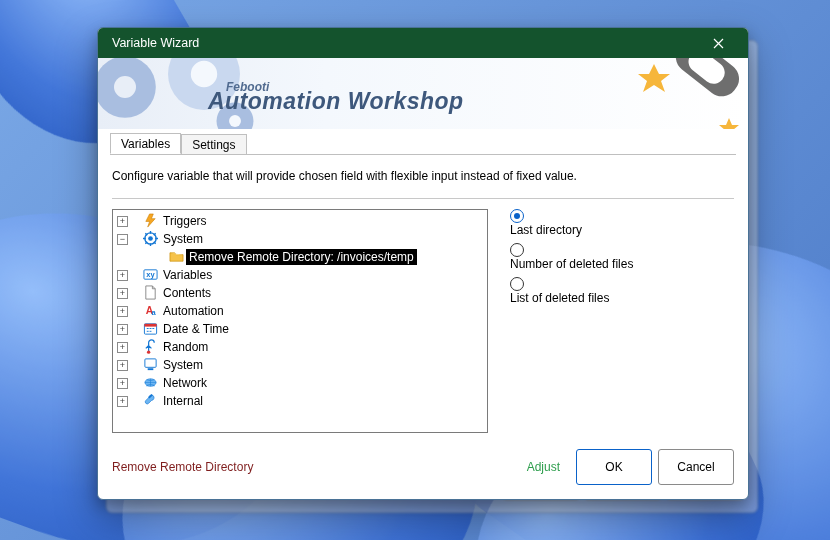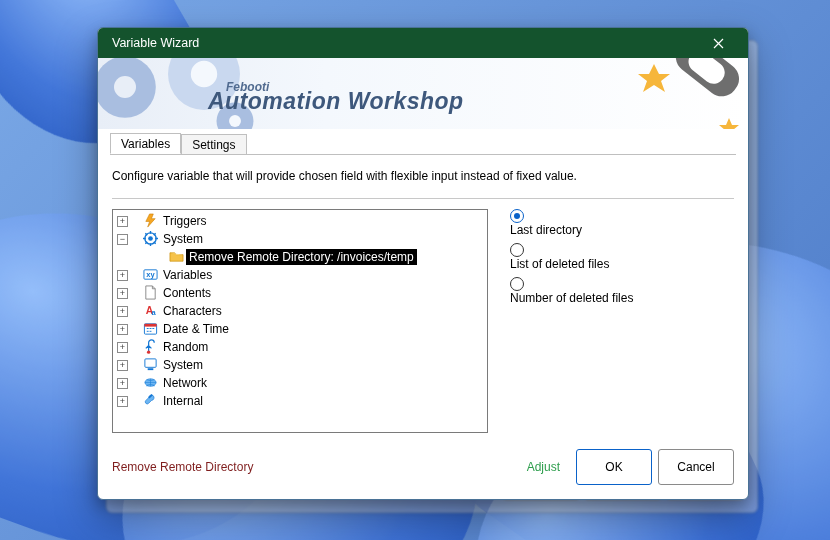--- a/index.html
+++ b/index.html
@@ -379,21 +379,21 @@
           </div>
           <div class="tree-row">
             <span class="exp">+</span>
               <span class="dots"></span>
             <span class="ticon">
                 <svg width="15" height="15" viewBox="0 0 16 16">
                   <text x="3" y="12" font-size="11" fill="#d33" font-weight="bold">A</text>
                   <text x="9" y="13" font-size="8" fill="#1477d4" font-weight="bold">a</text>
                 </svg>
               </span>
-            <span class="tree-label">Characters</span>
+            <span class="tree-label">Automation</span>
           </div>
           <div class="tree-row">
             <span class="exp">+</span>
               <span class="dots"></span>
             <span class="ticon">
                 <svg width="15" height="15" viewBox="0 0 16 16">
                   <rect x="1.5" y="3" width="13" height="11" rx="1" fill="#fff" stroke="#1477d4"></rect>
                   <rect x="1.5" y="3" width="13" height="3" fill="#d33"></rect>
                   <path d="M4 8h2M7 8h2M10 8h2M4 11h2M7 11h2" stroke="#1477d4"></path>
                 </svg>
@@ -448,25 +448,25 @@
         </div>
       </div>
 
       <div class="radio-col">
         <div class="radio-row">
           <span class="radio checked"></span>
           <span>Last directory</span>
         </div>
         <div class="radio-row">
           <span class="radio"></span>
-          <span>List of deleted files</span>
+          <span>Number of deleted files</span>
         </div>
         <div class="radio-row">
           <span class="radio"></span>
-          <span>Number of deleted files</span>
+          <span>List of deleted files</span>
         </div>
       </div>
     </div>
   </div>
 
   <div class="footer">
     <span class="link">Remove Remote Directory</span>
     <span class="spacer"></span>
     <span class="adjust">Adjust</span>
     <span class="btn default">OK</span>

